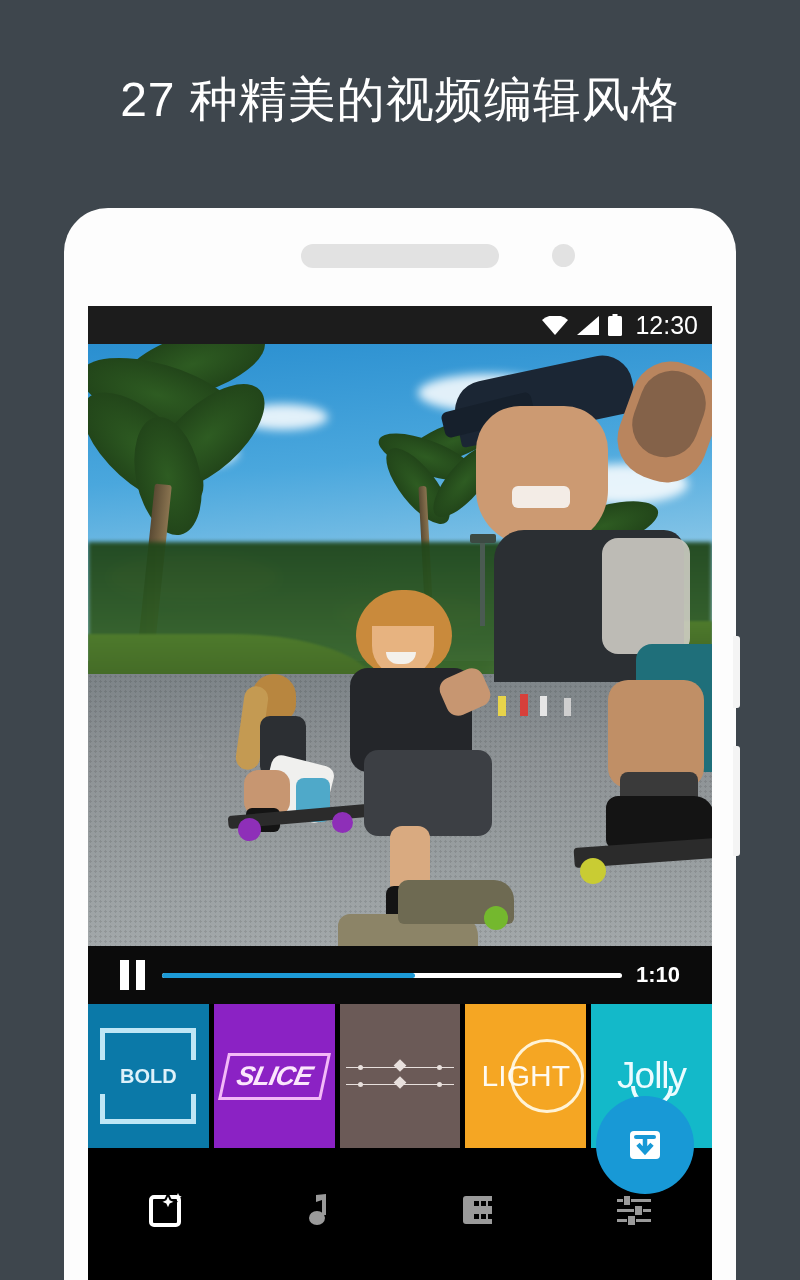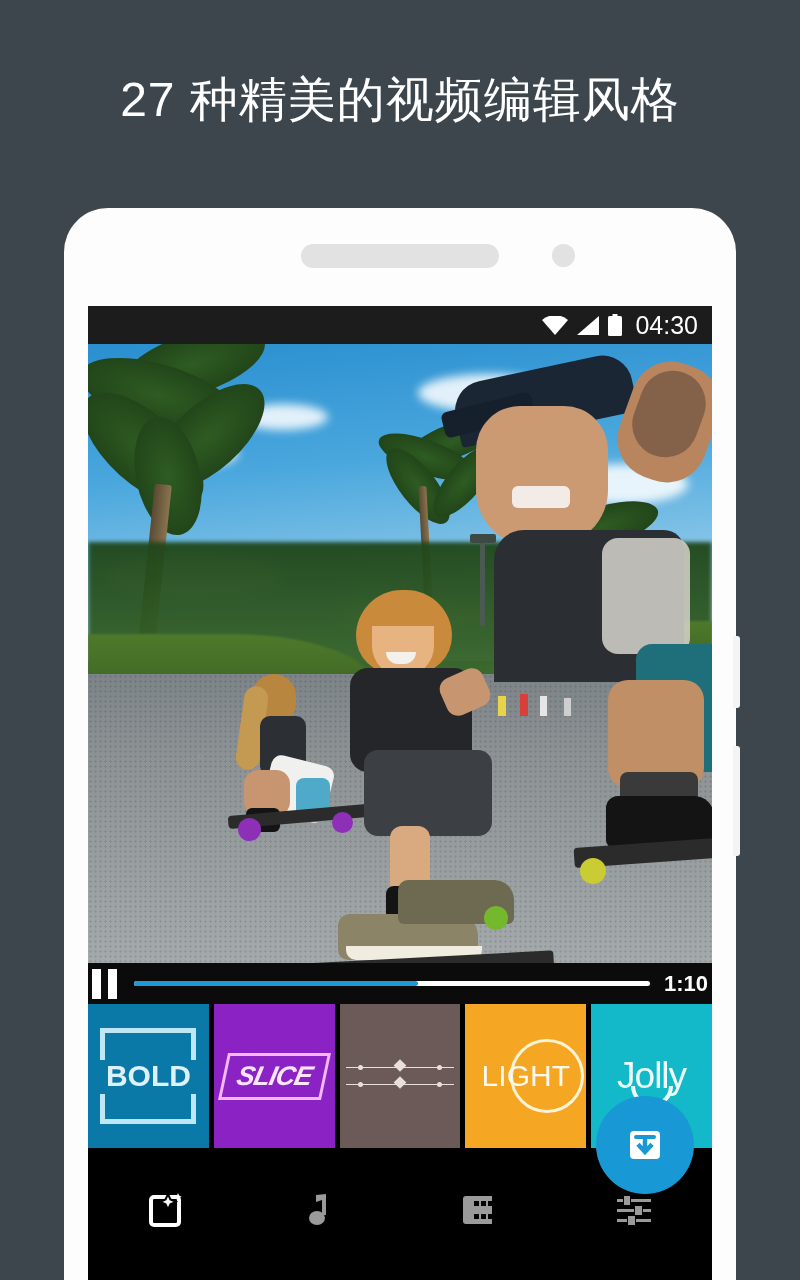--- a/index.html
+++ b/index.html
@@ -105,23 +105,23 @@
   .palm .frond{
     position:absolute; background:radial-gradient(ellipse at 50% 50%,#2e5c22,#1d3c16);
     border-radius:50%;
   }
   .person{ position:absolute; }
   .board{ position:absolute; background:#2b2b2b; border-radius:4px; }
   .wheel{ position:absolute; border-radius:50%; }
 
   
   .controls{
-    position:absolute; left:0; right:0; bottom:0; height:41px;
+    position:absolute; left:0; right:0; bottom:0; height:58px;
     background:#0b0b0b;
-    display:flex; align-items:center; padding:0 4px; gap:14px;
+    display:flex; align-items:center; padding:0 32px; gap:14px;
   }
   .pausebtn{ width:28px; height:30px; display:flex; gap:7px; flex:0 0 auto; cursor:pointer;}
   .pausebtn i{ display:block; width:9px; height:30px; background:#fff;}
   .track{ position:relative; flex:1; height:5px; background:#ffffff; border-radius:3px;}
   .track .fill{ position:absolute; left:0; top:0; height:5px; background:#1d9ad6; border-radius:3px;}
   .dur{ color:#fff; font-size:22px; font-weight:700; flex:0 0 auto;}
 
   
   .styles{
     position:relative; width:624px; height:144px;
@@ -130,21 +130,21 @@
   .card{
     position:relative; flex:1; display:flex; align-items:center; justify-content:center;
     cursor:pointer; overflow:hidden;
   }
   
   .bold-mark{ position:relative; width:96px; height:96px;}
   .bold-mark .fr{ position:absolute; inset:0; border:5px solid #bfe6f5;}
   .bold-mark .gapv{ position:absolute; left:-2px; right:-2px; top:32px; height:34px; background:#0b79a8;}
   .bold-mark .txt{
     position:absolute; left:0; right:0; top:29px; text-align:center;
-    color:#ddf1fa; font-size:30px; font-weight:700; letter-spacing:0px; line-height:38px;
+    color:#ddf1fa; font-size:20px; font-weight:700; letter-spacing:0px; line-height:38px;
   }
   
   .slice-mark{
     transform:skewX(-12deg);
     border:3px solid #f3b9f7; padding:5px 11px;
   }
   .slice-mark span{
     display:block; color:#fbe6fc; font-size:27px; font-weight:700;
     font-style:italic; letter-spacing:-1px; font-family:"Liberation Sans", sans-serif;
   }
@@ -216,21 +216,21 @@
       <svg class="ic-wifi" viewBox="0 0 26 19">
         <path d="M13 19 L0 4 A20 20 0 0 1 26 4 Z" fill="#fff"></path>
       </svg>
       <svg class="ic-signal" viewBox="0 0 22 19">
         <path d="M22 0 L22 19 L0 19 Z" fill="#fff"></path>
       </svg>
       <svg class="ic-batt" viewBox="0 0 14 22">
         <rect x="4.5" y="0" width="5" height="2.5" fill="#fff"></rect>
         <rect x="0" y="2" width="14" height="20" rx="1.5" fill="#fff"></rect>
       </svg>
-      <span class="sb-time">04:30</span>
+      <span class="sb-time">12:30</span>
     </div>
 
     <div class="video">
       <div class="sky"></div>
 
       <div class="cloud" style="left:30px;top:92px;width:120px;height:34px;"></div>
       <div class="cloud" style="left:150px;top:60px;width:90px;height:26px;"></div>
       <div class="cloud" style="left:330px;top:30px;width:140px;height:38px;"></div>
       <div class="cloud" style="left:470px;top:120px;width:130px;height:40px;"></div>
       <div class="cloud" style="left:20px;top:210px;width:170px;height:46px;opacity:.7"></div>

